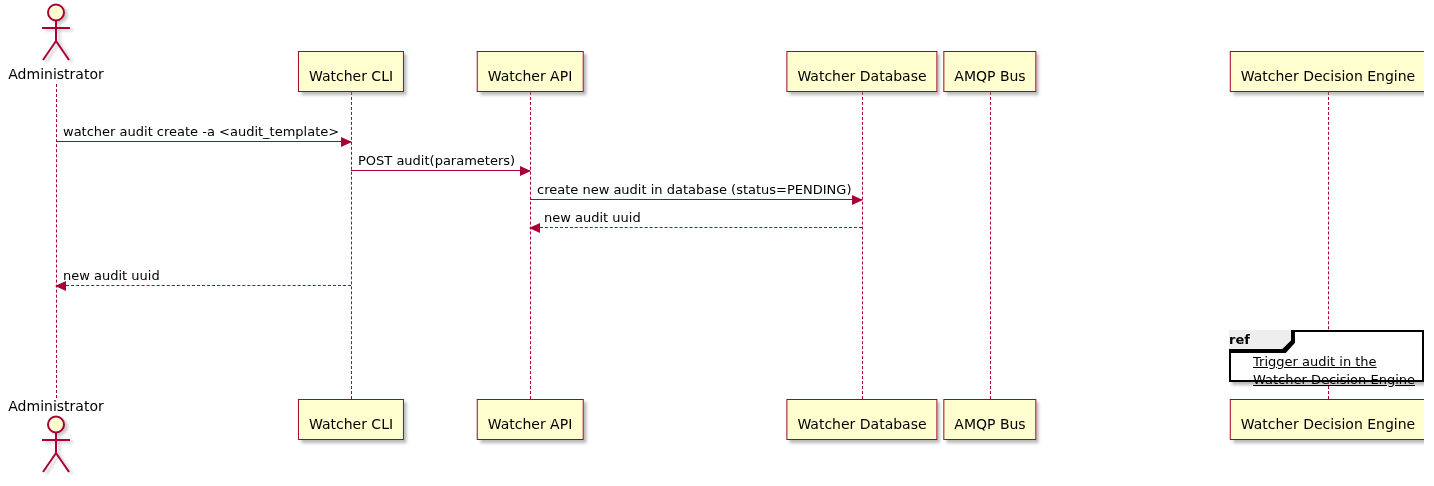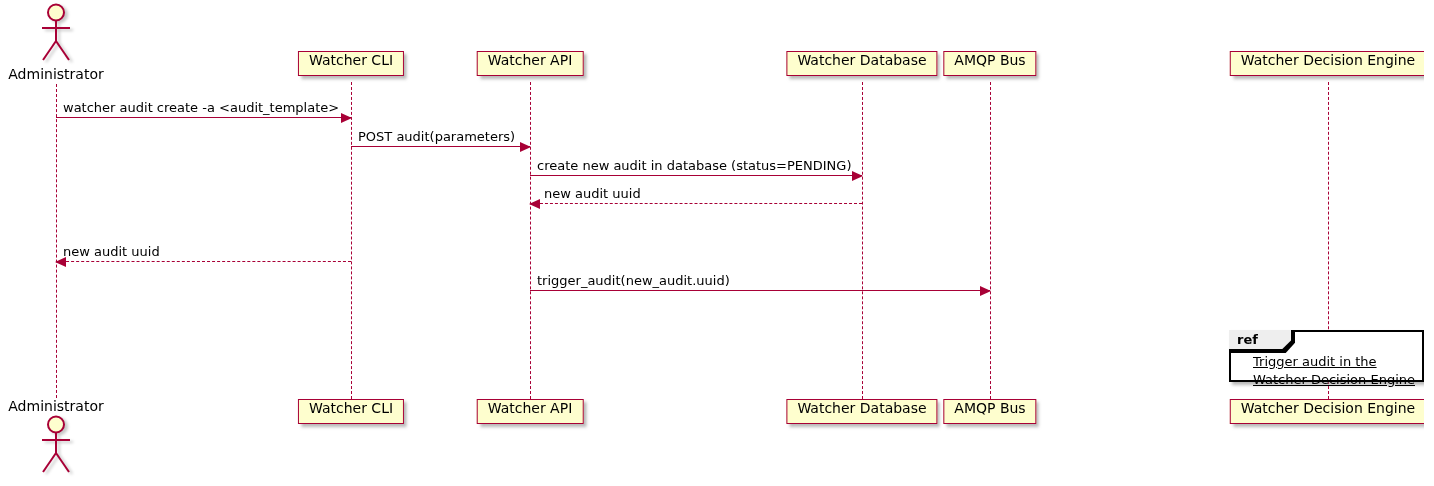--- a/index.html
+++ b/index.html
@@ -16,39 +16,39 @@
     position:absolute;width:0;
     border-left:1px dashed #A80036;
   }
   
   .pbox{
     position:absolute;
     transform:translateX(-50%);
     background:#FEFECE;
     border:1.6px solid #A80036;
     box-shadow:3px 3px 3px rgba(125,125,125,0.55);
-    padding:0 10px 6px 10px;
+    padding:16px 10px 6px 10px;
     font-size:14px;
     line-height:17px;
     white-space:nowrap;
     text-align:center;
   }
   
   .actor-figure{
     position:absolute;
     filter:drop-shadow(3px 2px 1.5px rgba(0,0,0,0.22));
   }
   .actor-label{
     position:absolute;
     transform:translateX(-50%);
     font-size:14px;
     white-space:nowrap;
   }
   
-  .msg{position:absolute;height:21px;}
+  .msg{position:absolute;height:21px;margin-top:24px;}
   .msg .lbl{
     position:absolute;
     bottom:3px;left:7px;
     font-size:13px;
     white-space:nowrap;
   }
   .msg .line{
     position:absolute;
     left:0;right:0;bottom:0;
     border-top:1px solid #A80036;
@@ -76,21 +76,21 @@
     width:66px;height:23px;
     background:#000;
     clip-path:polygon(0 0,100% 0,100% 55%,86% 100%,0 100%);
   }
   .ref-tab-inner{
     position:absolute;left:0;top:0;
     width:62px;height:19px;
     background:#EEEEEE;
     clip-path:polygon(0 0,100% 0,100% 55%,86% 100%,0 100%);
     font-weight:bold;font-size:13px;
-    padding-left:8px;line-height:19px;
+    line-height:19px;
     box-sizing:border-box;
   }
   .ref-body{
     position:absolute;left:22px;top:21px;
     font-size:13px;line-height:18px;
     white-space:nowrap;
     text-decoration:underline;
   }
 </style>
 </head>
@@ -144,25 +144,20 @@
     <div class="head left"></div>
   </div>
 
 
   <div class="msg dashed" style="left:56px;top:241px;width:295px">
     <div class="lbl" style="left:7px">new audit uuid</div>
     <div class="line"></div>
     <div class="head left"></div>
   </div>
 
-  <div class="msg" style="left:530px;top:270px;width:460px">
-    <div class="lbl">trigger_audit(new_audit.uuid)</div>
-    <div class="line"></div>
-    <div class="head right"></div>
-  </div>
 
 
   <div class="ref">
     <div class="ref-tab-outer">
       <div class="ref-tab-inner">ref</div>
     </div>
     <div class="ref-body">
       <div>Trigger audit in the</div>
       <div>Watcher Decision Engine</div>
     </div>

